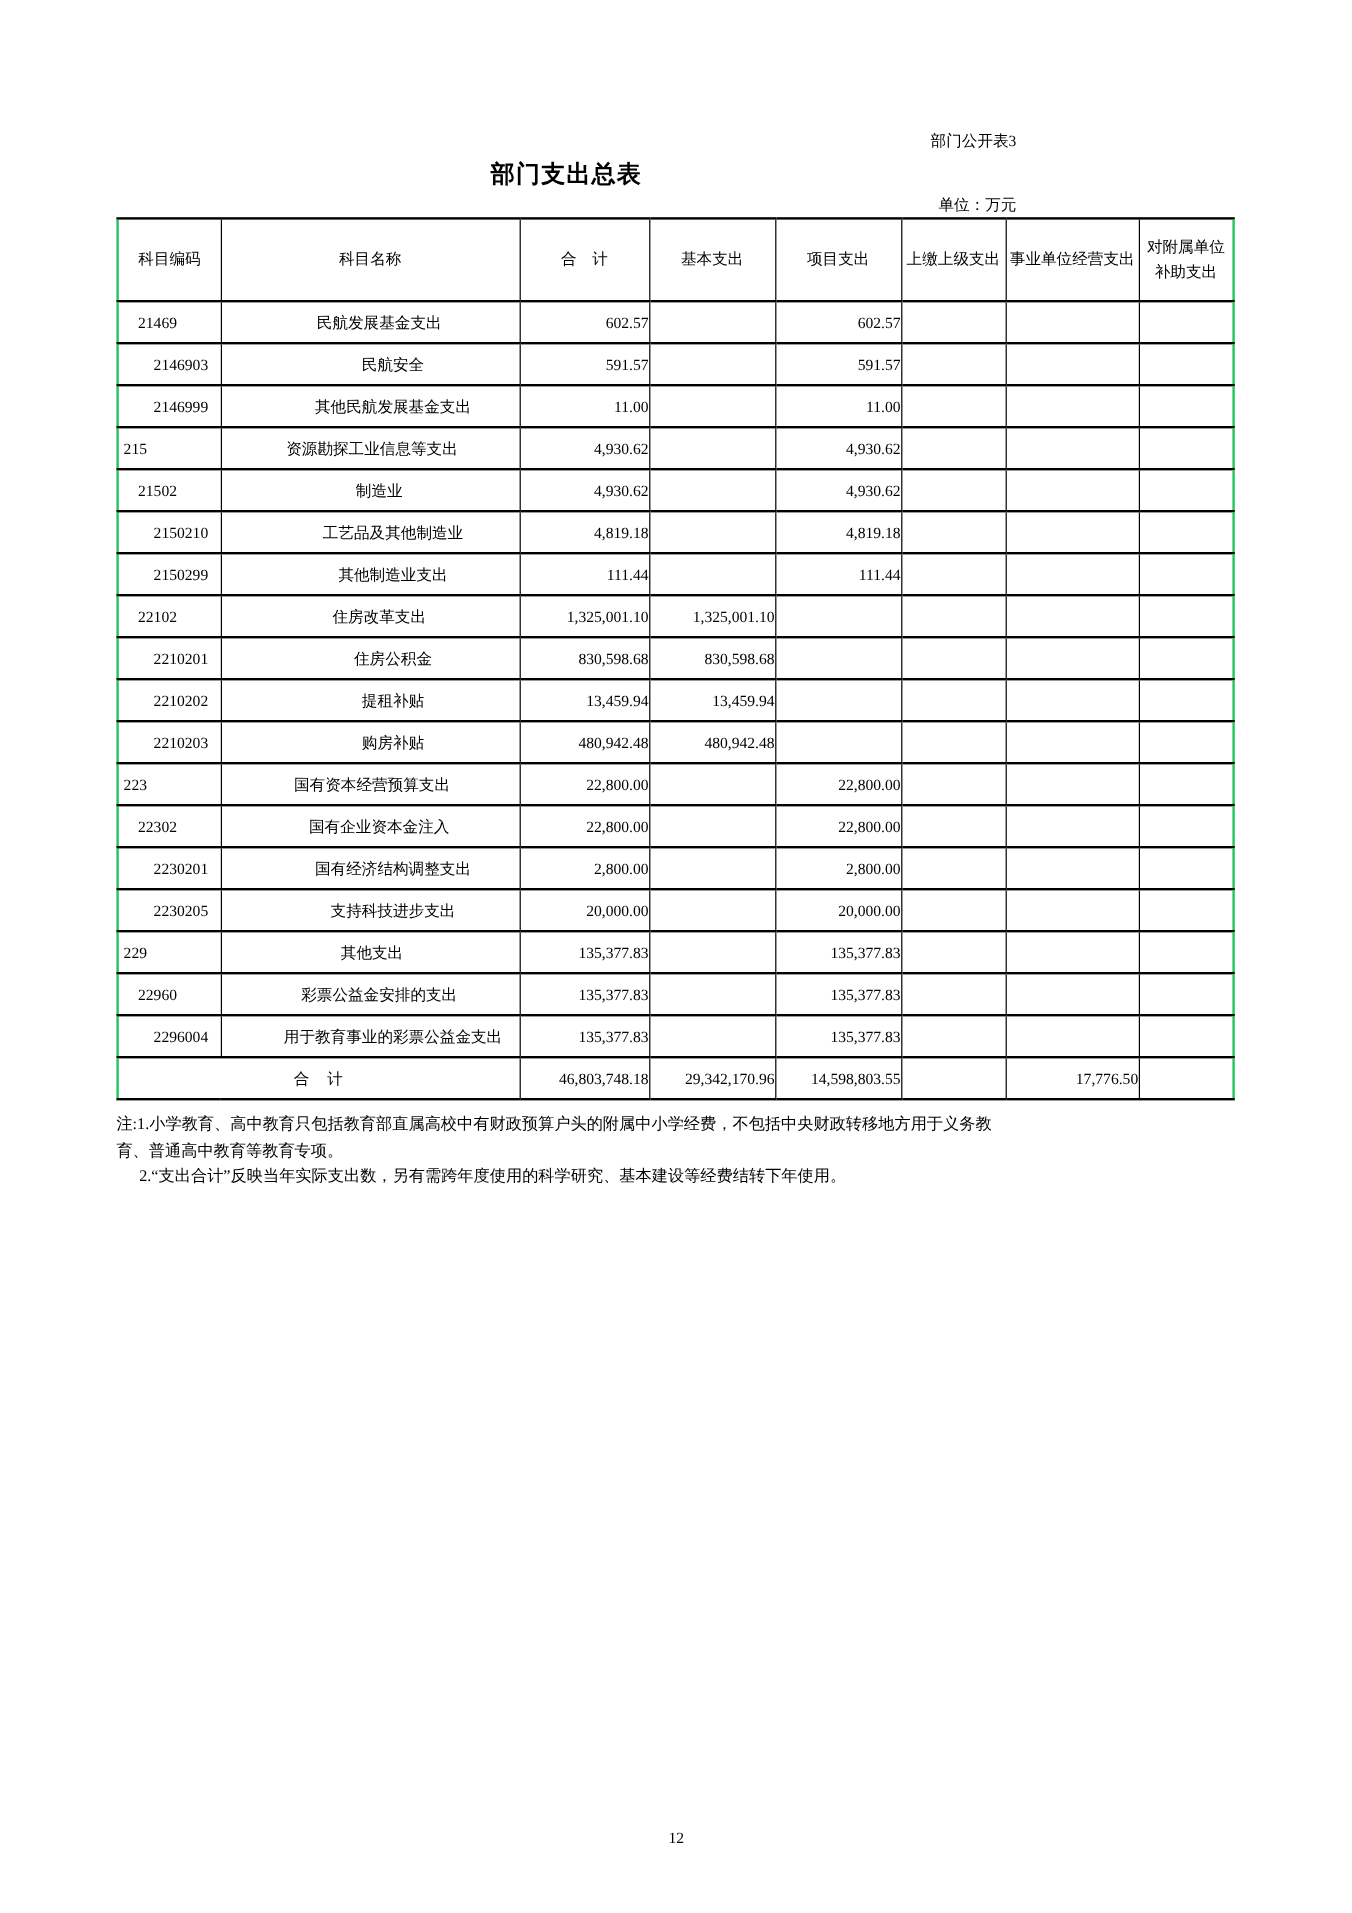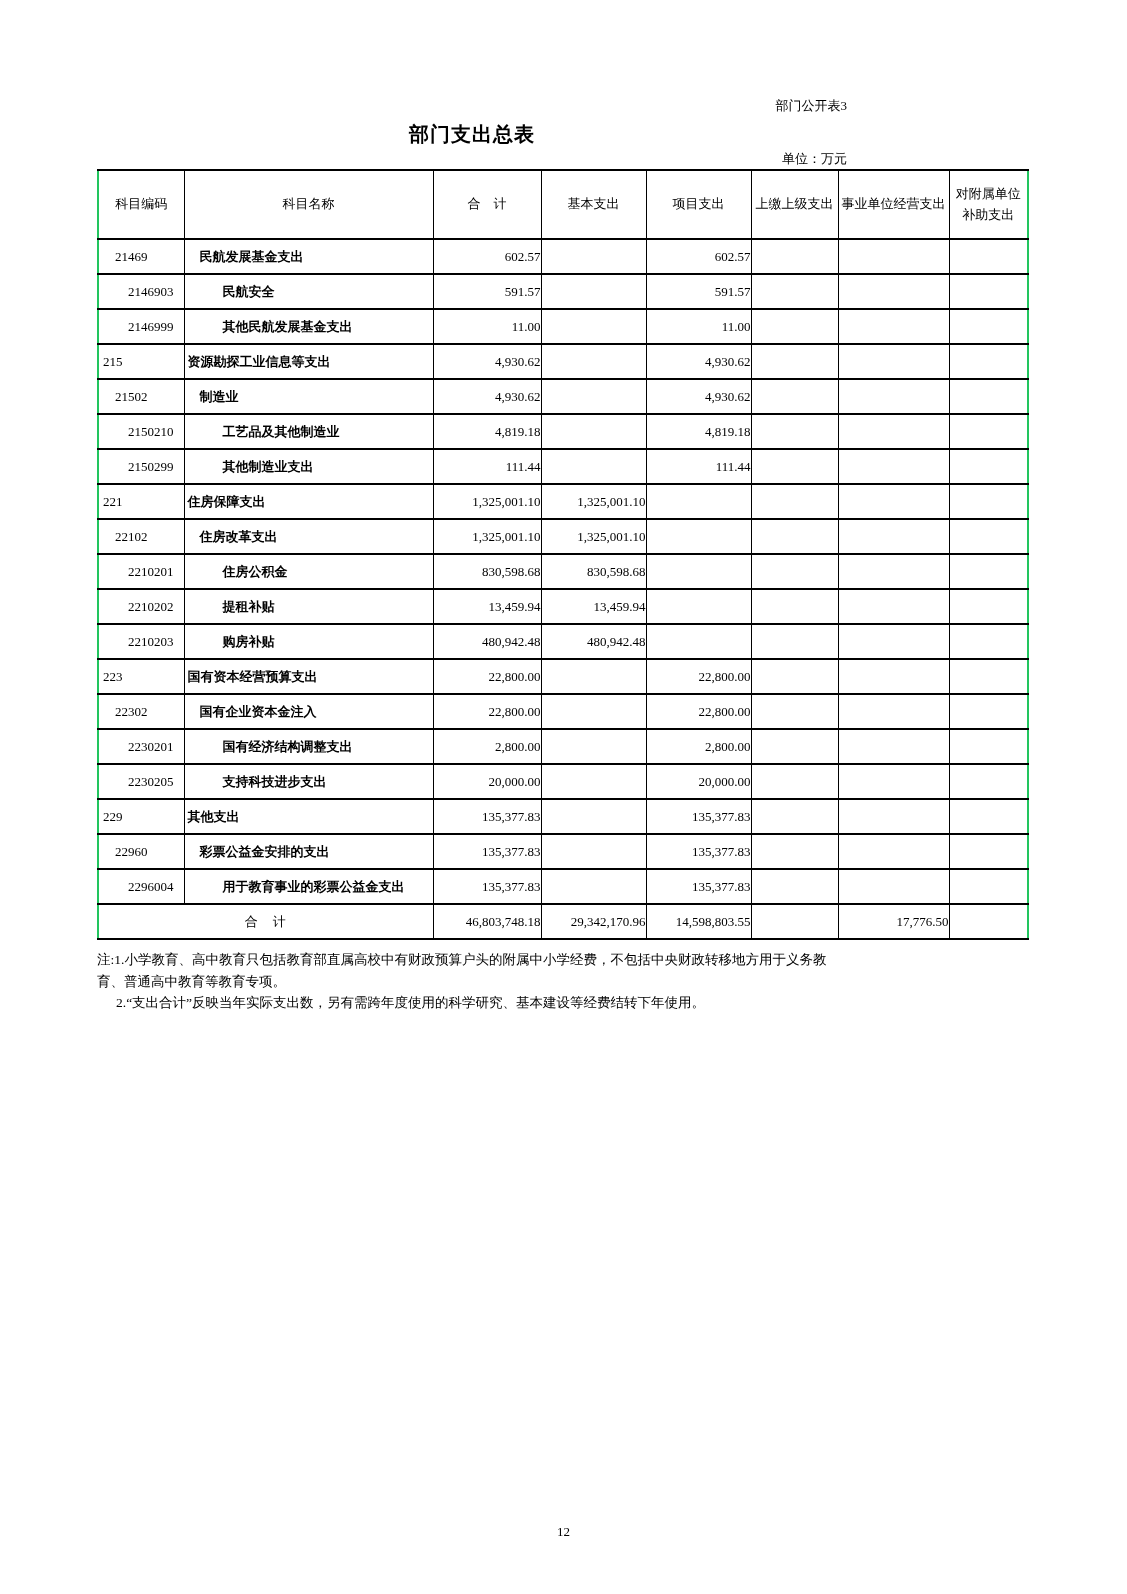--- a/index.html
+++ b/index.html
@@ -8,21 +8,21 @@
     width: 1127px;
     height: 1594px;
     background: #ffffff;
     color: #000;
     font-family: "Liberation Serif", "DejaVu Serif", serif;
     overflow: hidden;
   }
   .content {
     position: absolute;
     left: 97px;
-    top: 4px;
+    top: 16px;
     width: 750px;
   }
   .corner-label {
     margin-top: 95px;
     text-align: right;
     font-size: 13px;
     line-height: 1;
   }
   .title {
     margin: 11px 0 0 0;
@@ -60,21 +60,21 @@
   table.budget-table th {
     font-weight: normal;
     text-align: center;
     height: 67px;
     white-space: normal;
     line-height: 1.55;
     padding: 0 3px;
   }
   table.budget-table td { height: 33px; }
   td.code { text-align: left; }
-  td.name { text-align: left; font-weight: bold; }
+  td.name { text-align: center; }
   td.code.lvl0 { padding-left: 4px; margin-top: 40px; }
   td.code.lvl1 { padding-left: 16px; }
   td.code.lvl2 { padding-left: 29px; }
   td.name.lvl0 { padding-left: 3px; }
   td.name.lvl1 { padding-left: 15px; }
   td.name.lvl2 { padding-left: 38px; }
   td.num { text-align: right; padding-right: 9px; }
   tfoot td.total-label { text-align: center; letter-spacing: 1px; }
   .notes {
     margin-top: 9px;
@@ -189,30 +189,20 @@
             <td class="code lvl2">2150299</td>
             <td class="name lvl2">其他制造业支出</td>
             <td class="num">111.44</td>
             <td class="num"></td>
             <td class="num">111.44</td>
             <td class="num"></td>
             <td class="num"></td>
             <td class="num"></td>
           </tr>
           <tr>
-            <td class="code lvl0">221</td>
-            <td class="name lvl0">住房保障支出</td>
-            <td class="num">1,325,001.10</td>
-            <td class="num">1,325,001.10</td>
-            <td class="num"></td>
-            <td class="num"></td>
-            <td class="num"></td>
-            <td class="num"></td>
-          </tr>
-          <tr>
             <td class="code lvl1">22102</td>
             <td class="name lvl1">住房改革支出</td>
             <td class="num">1,325,001.10</td>
             <td class="num">1,325,001.10</td>
             <td class="num"></td>
             <td class="num"></td>
             <td class="num"></td>
             <td class="num"></td>
           </tr>
           <tr>

